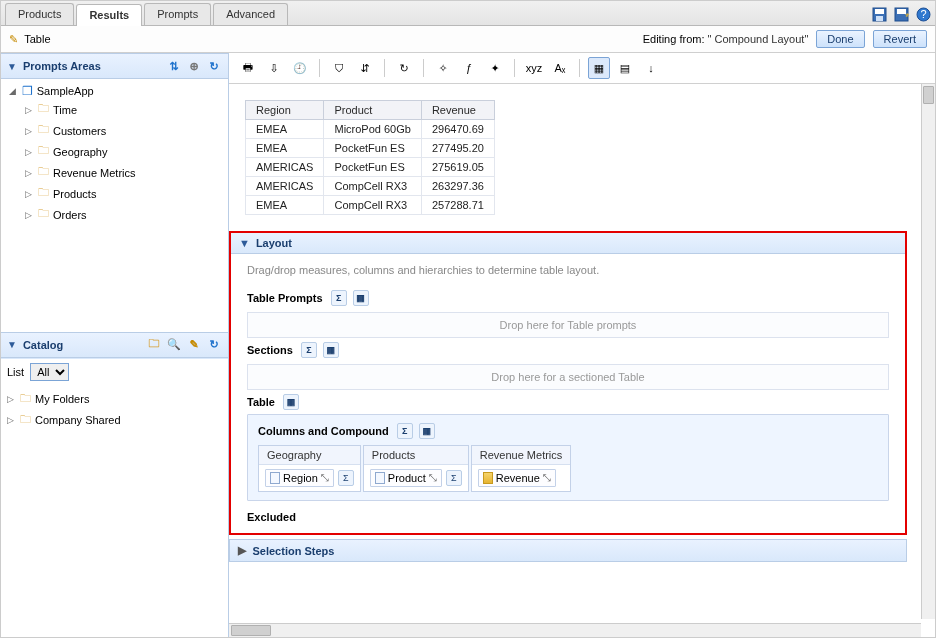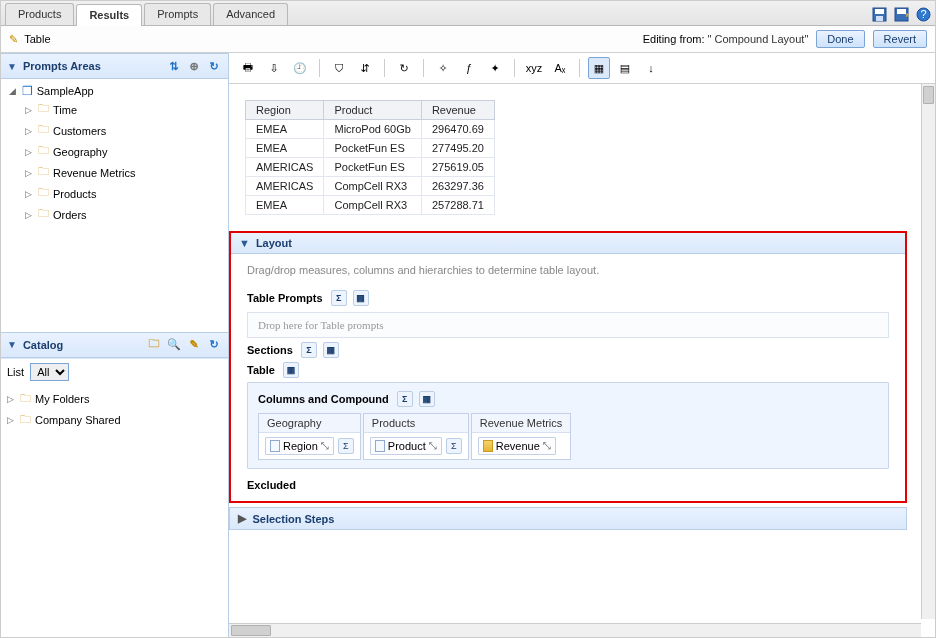--- a/index.html
+++ b/index.html
@@ -63,21 +63,21 @@
 .layout-section { border:2px solid #e30000; margin:0 14px 4px 0; background:#fff; }
 .section-head { display:flex; align-items:center; gap:6px; background:linear-gradient(#e9f2ff,#d9e8fb); border-bottom:1px solid #b9cde6; padding:4px 8px; font-weight:bold; color:#1a3e6e; }
 .section-head .arrow { color:#2d5b99; }
 .layout-body { padding:4px 16px 10px 16px; }
 .hint { color:#888; padding:6px 0 10px 0; }
 
 .sub-label { font-weight:bold; display:flex; align-items:center; gap:8px; margin-top:4px; }
 .mini-ico-row { display:flex; gap:6px; }
 .mini-ico { width:16px;height:16px; border:1px solid #b9cde6; border-radius:2px; display:flex; align-items:center; justify-content:center; font-size:9px; color:#1a3e6e; background:#edf4fd; cursor:pointer;}
 
-.drop-zone { border:1px solid #dce2ee; background:#fbfcfe; color:#999; padding:6px 10px; margin:6px 0 3px 0; text-align:left;font-family:Liberation Serif, serif; }
+.drop-zone { border:1px solid #dce2ee; background:#fbfcfe; color:#999; padding:6px 10px; margin:6px 0 3px 0; text-align:center; }
 
 .cm-box { border:1px solid #c9d5ea; background:#eef5ff; padding:8px 10px; border-radius:1px; margin-top:4px; }
 .cm-head { font-weight:bold; display:flex; align-items:center; gap:8px; margin-bottom:6px; }
 .cm-cols { display:flex; gap:2px; }
 .cm-col { border:1px solid #c3d1e8; background:#fff; min-width:100px; }
 .cm-col-h { background:#f1f5fd; border-bottom:1px solid #d6e0f0; padding:3px 8px; color:#333; }
 .cm-col-b { padding:4px 6px; display:flex; align-items:center; gap:4px; }
 .chip { display:flex; align-items:center; gap:3px; padding:2px 4px; border:1px solid #c3d1e8; background:#fdfdff; border-radius:1px; }
 .chip .bar-ico { width:10px; height:12px; background:linear-gradient(#f6d36a,#e6b533); border:1px solid #c89a1e; }
 .chip .doc-ico { width:10px; height:12px; border:1px solid #8fa9cf; background:#f4f8ff; }
@@ -291,20 +291,21 @@
               </div>
               <div class="drop-zone">Drop here for Table prompts</div>
 
               <div class="sub-label">
                 <span>Sections</span>
                 <span class="mini-ico-row">
                   <span class="mini-ico">Σ</span>
                   <span class="mini-ico">▦</span>
                 </span>
               </div>
+              <div class="drop-zone">Drop here for a sectioned Table</div>
 
               <div class="sub-label">
                 <span>Table</span>
                 <span class="mini-ico-row">
                     <span class="mini-ico">▦</span>
                   </span>
               </div>
               <div class="cm-box">
                 <div class="cm-head">
                   <span>Columns and Compound</span>

